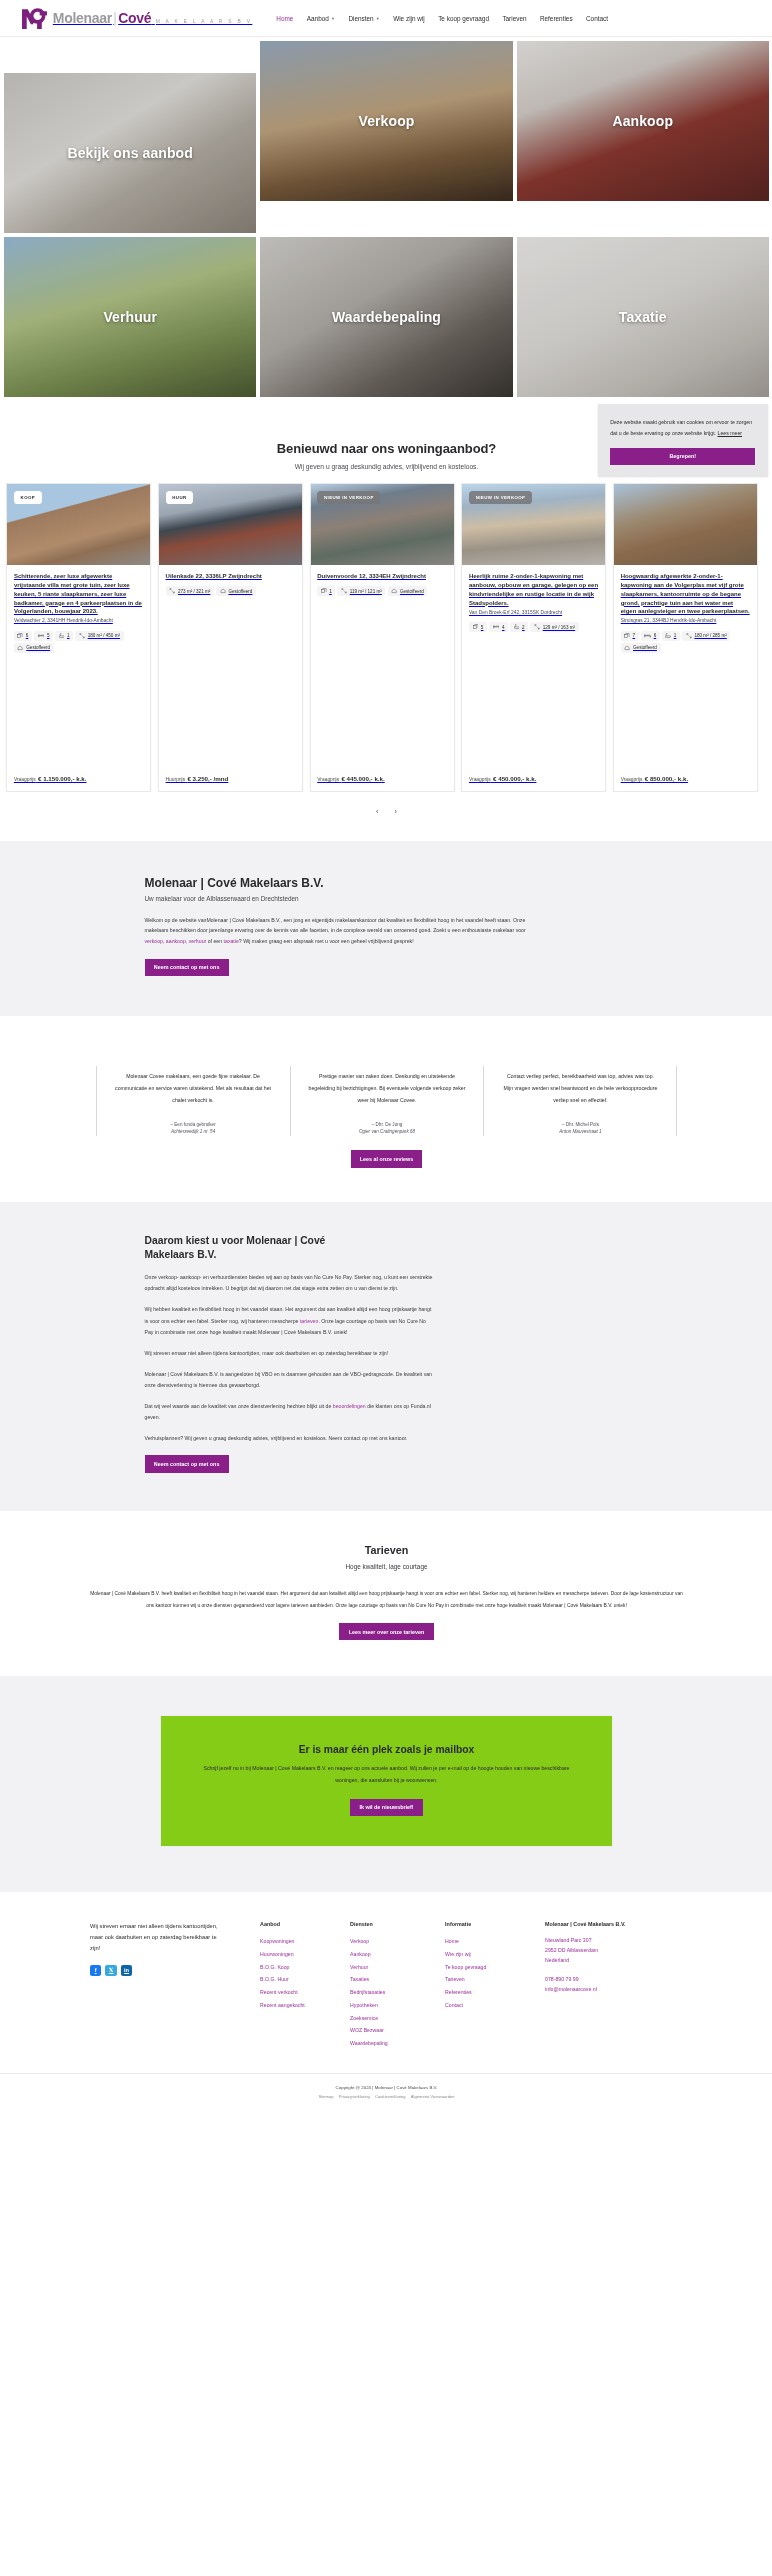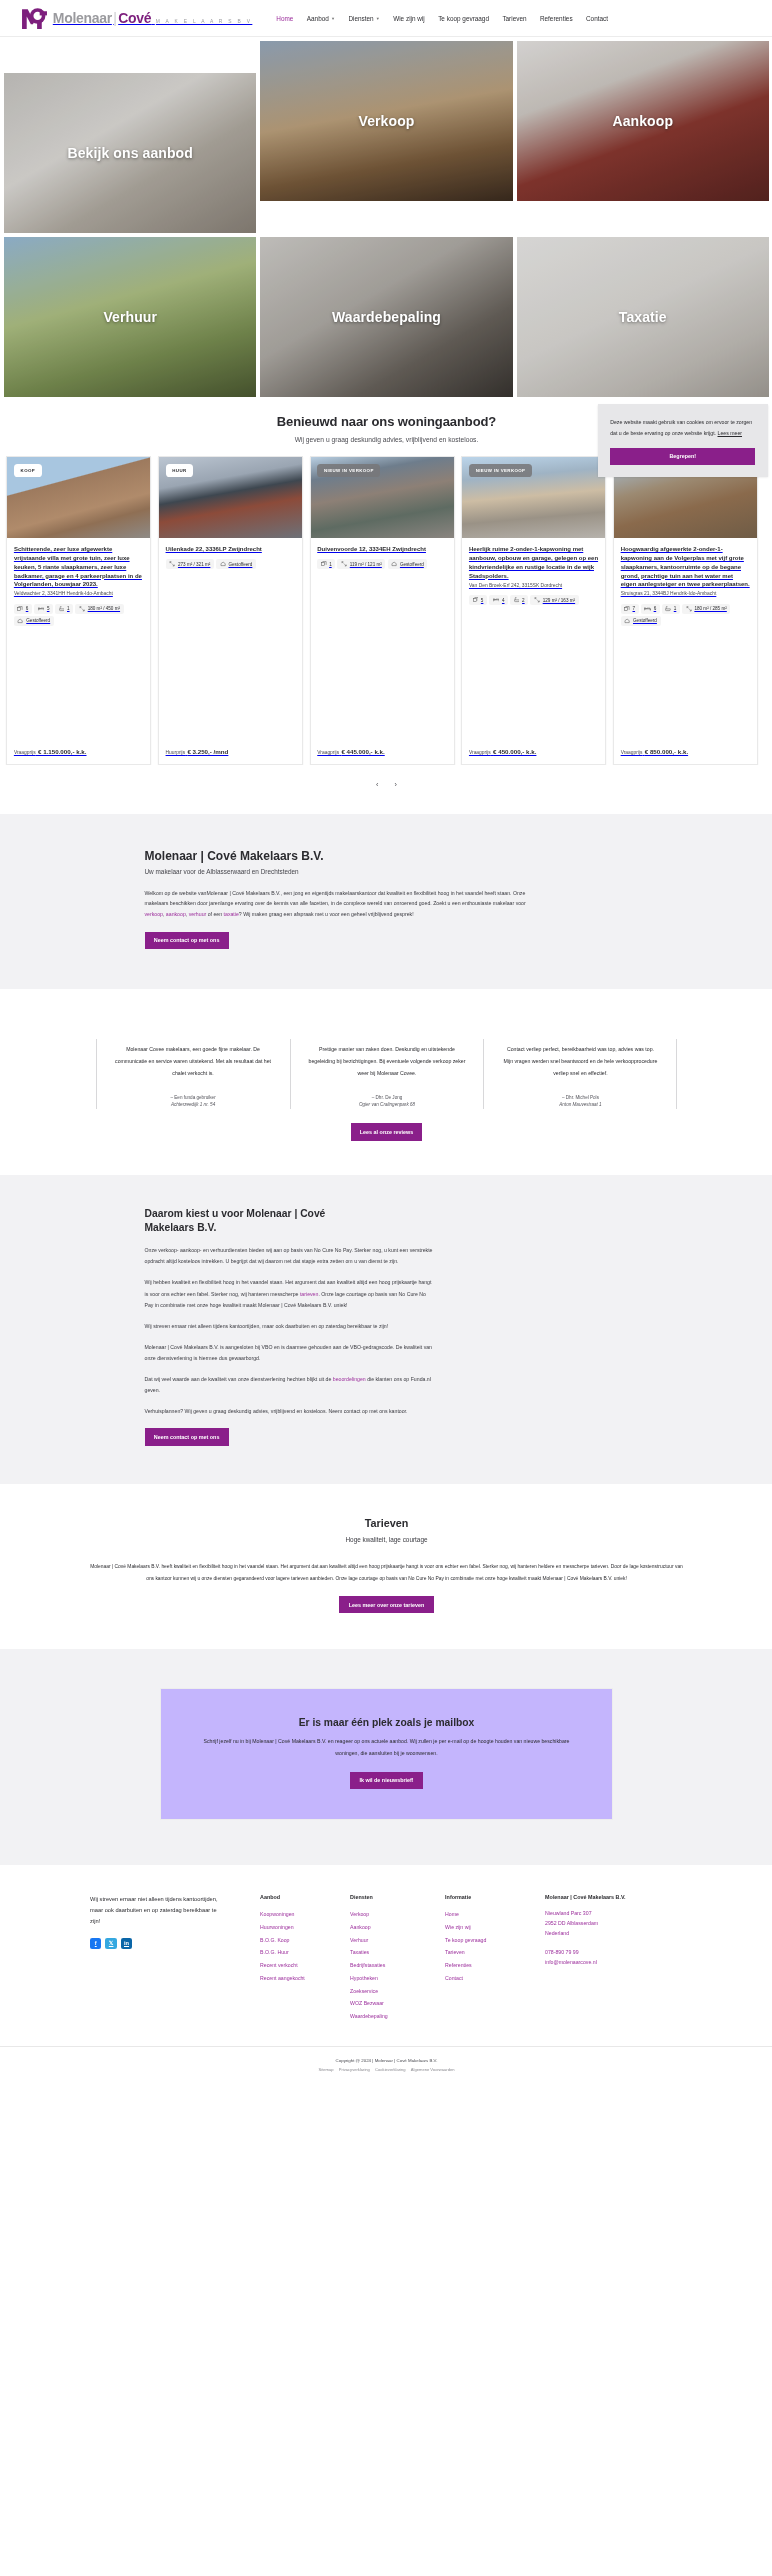--- a/index.html
+++ b/index.html
@@ -43,21 +43,21 @@
   }
   .tile.t1{background:linear-gradient(150deg,#cfcdc9 0%,#e6e4e0 38%,#b8b2a8 62%,#8e867c 100%);margin-top:32px;}
   .tile.t2{background:linear-gradient(170deg,#9db0c4 0%,#c4a882 45%,#7e5f3e 72%,#3d2d20 100%);}
   .tile.t3{background:linear-gradient(160deg,#f0eeec 0%,#d8d2cc 30%,#8f3a32 58%,#5d2622 100%);}
   .tile.t4{background:linear-gradient(165deg,#9ec2e0 0%,#b6c98a 40%,#7e9455 70%,#4e5c33 100%);}
   .tile.t5{background:linear-gradient(150deg,#d8d6d2 0%,#b6b2ac 40%,#6d6760 70%,#3a3632 100%);}
   .tile.t6{background:linear-gradient(155deg,#f4f3f1 0%,#e4e2de 45%,#c9c5bf 75%,#a8a39c 100%);}
   .tile .scrim{position:absolute;inset:0;background:rgba(0,0,0,.12);}
 
   
-  .aanbod{padding:17px 0 0;text-align:center;background:#fff;}
+  .aanbod{padding:44px 0 0;text-align:center;background:#fff;}
   .aanbod h2{font-size:13px;font-weight:700;color:#2b2b2f;letter-spacing:-0.1px;}
   .aanbod .sub{font-size:6.7px;color:#4a4a50;margin-top:6.7px;}
 
   .cards-strip{
     display:flex;gap:6.7px;padding:13.4px 6.2px 0 6.2px;align-items:flex-start;overflow:hidden;
   }
   .pcard{
     width:145px;flex:none;background:#fff;border:0.5px solid #e9e9e9;
     box-shadow:0 0.5px 1.5px rgba(0,0,0,.07);display:flex;flex-direction:column;
     min-height:309px;text-align:left;
@@ -140,21 +140,21 @@
   .tarieven{background:#fff;padding:33px 0 36px;text-align:center;}
   .tarieven h2{font-size:10.8px;font-weight:700;color:#2b2b2f;}
   .tarieven .sub{font-size:6.4px;color:#3a3a40;margin-top:7.2px;}
   .tarieven p.body{
     font-size:4.9px;line-height:2.45;color:#2b2b2f;max-width:641px;margin:17.5px auto 0;padding:0 20.6px;
   }
 
   
   .newsband{background:#f2f2f4;padding:39px 0 45px;}
   .newsbox{
-    max-width:453px;margin:0 auto;background:#c4b5fd;border:0.5px solid #ededed;
+    max-width:453px;margin:0 auto;background:#84cc16;border:0.5px solid #ededed;
     padding:28px 31px 30px;text-align:center;
   }
   .newsbox h2{font-size:10.3px;font-weight:700;color:#2b2b2f;}
   .newsbox p{font-size:5.2px;line-height:2.3;color:#2b2b2f;margin-top:8.2px;}
 
   
   footer.site-footer{background:#fff;padding:29px 0 17.5px;}
   .fgrid{
     max-width:634px;margin:0 auto;padding:0 20.6px;display:grid;
     grid-template-columns:170px 90px 95px 100px 1fr;gap:0;

